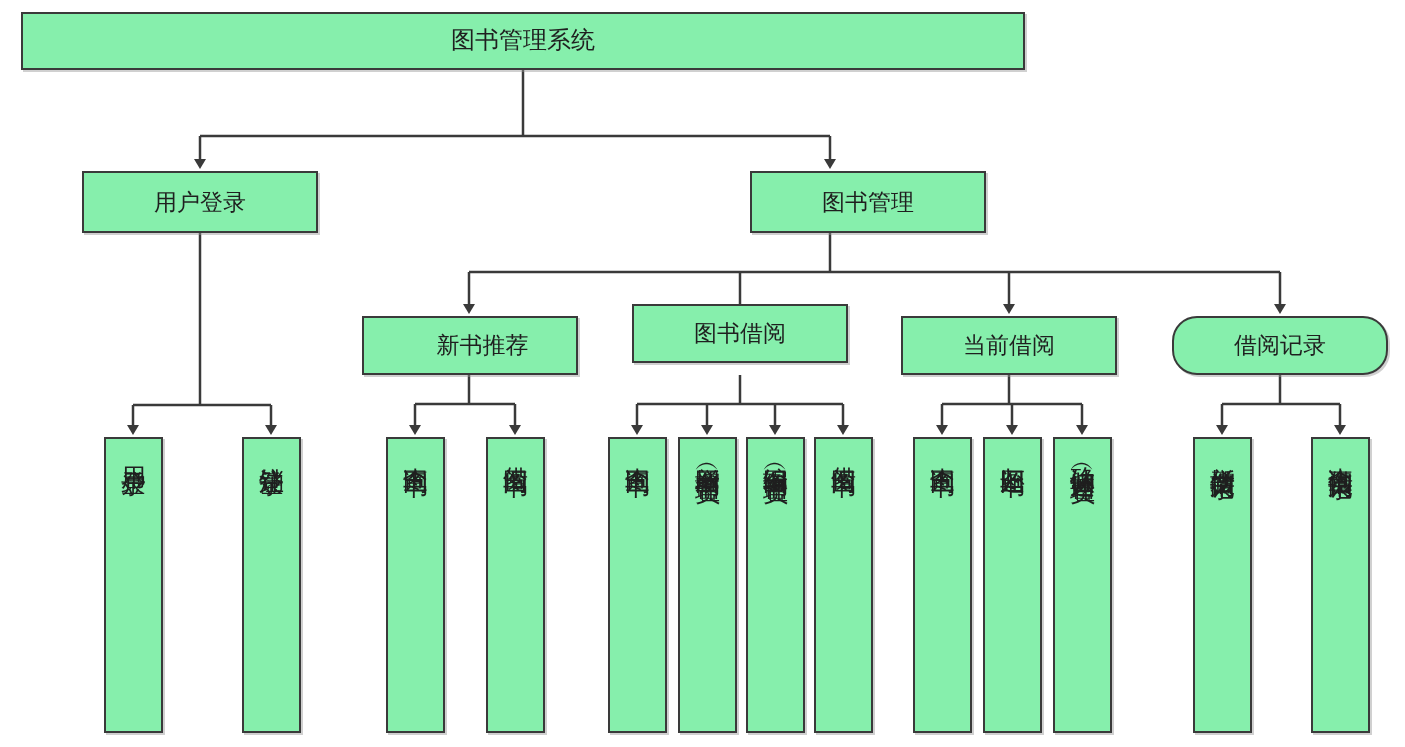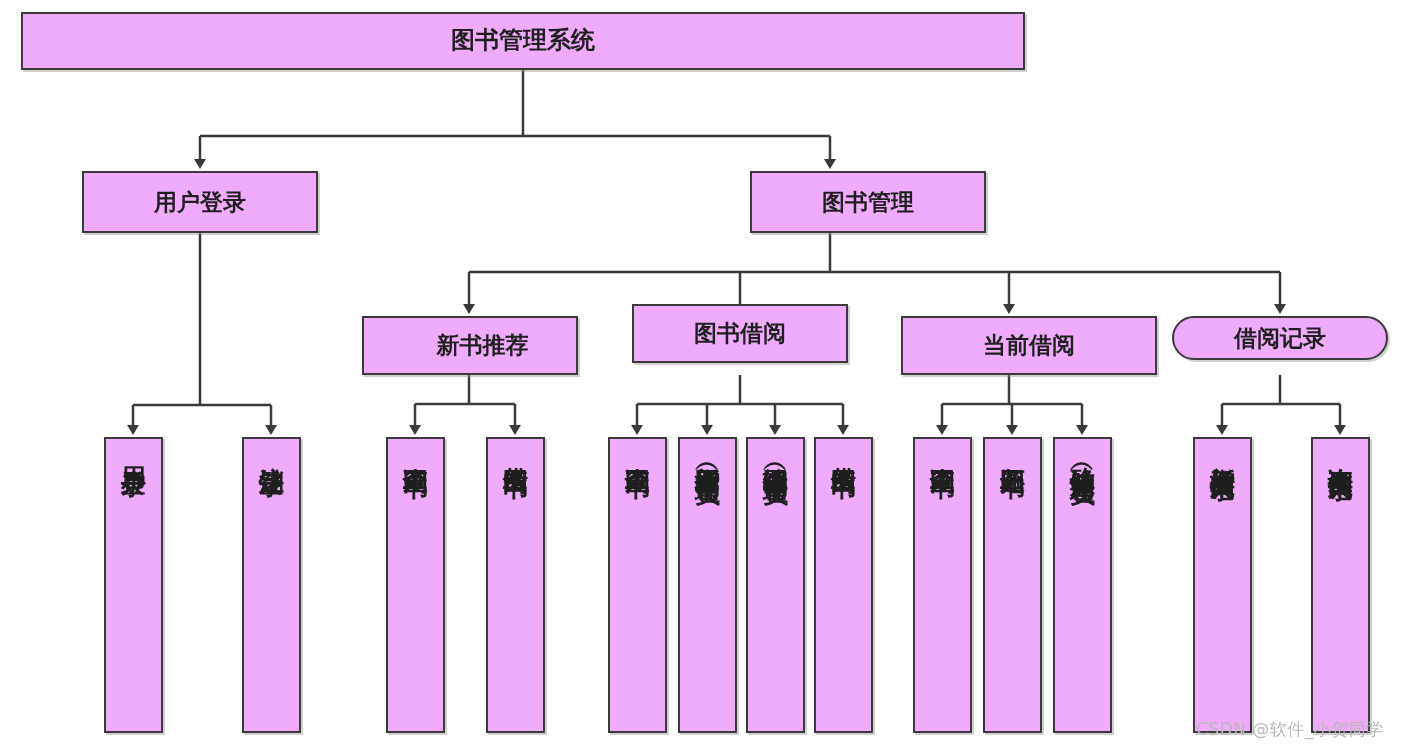--- a/index.html
+++ b/index.html
@@ -21,28 +21,27 @@
     position: absolute;
     left: 0;
     top: 0;
     width: 1405px;
     height: 747px;
     pointer-events: none;
   }
   .node {
     position: absolute;
     box-sizing: border-box;
-    background: #f0abfc;
+    background: #86efac;
     border: 2.5px solid #3a3a3a;
     box-shadow: 2px 2px 0 rgba(150,150,150,0.45);
     display: flex;
     align-items: center;
     justify-content: center;
     color: #1f1f1f;
-    font-weight: bold;
   }
   .node .label {
     text-align: center;
     line-height: 1.15;
     white-space: nowrap;
   }
   
   .node.h .label {
     font-size: 23px;
   }
@@ -136,24 +135,24 @@
   <div class="node h" style="left:712px; top:171px; width:236px; height:62px;margin-left:38px;">
     <span class="label">图书管理</span>
   </div>
 
   <div class="node h" style="left:362px; top:316px; width:216px; height:59px;padding-left:25px;">
     <span class="label">新书推荐</span>
   </div>
   <div class="node h" style="left:632px; top:304px; width:216px; height:59px;">
     <span class="label">图书借阅</span>
   </div>
-  <div class="node h" style="left:901px; top:316px; width:256px; height:59px;">
+  <div class="node h" style="left:901px; top:316px; width:216px; height:59px;">
     <span class="label">当前借阅</span>
   </div>
-  <div class="node h" style="left:1172px; top:316px; width:216px; height:44px;border-radius:25px;">
+  <div class="node h" style="left:1172px; top:316px; width:216px; height:59px;border-radius:25px;">
     <span class="label">借阅记录</span>
   </div>
 
   <div class="node v" style="left:104px; top:437px; width:59px; height:296px;">
     <span class="label">用户登录</span>
   </div>
   <div class="node v" style="left:242px; top:437px; width:59px; height:296px;">
     <span class="label">注销登录</span>
   </div>
 
@@ -187,15 +186,14 @@
     <span class="label">确认归还（管理员）</span>
   </div>
 
   <div class="node v" style="left:1193px; top:437px; width:59px; height:296px;">
     <span class="label">新增借阅记录</span>
   </div>
   <div class="node v" style="left:1311px; top:437px; width:59px; height:296px;">
     <span class="label">查询借阅记录</span>
   </div>
 
-  <div class="watermark" style="left:1196px; top:718px;">CSDN @软件_小贺同学</div>
 
 </div>
 
 </body></html>

